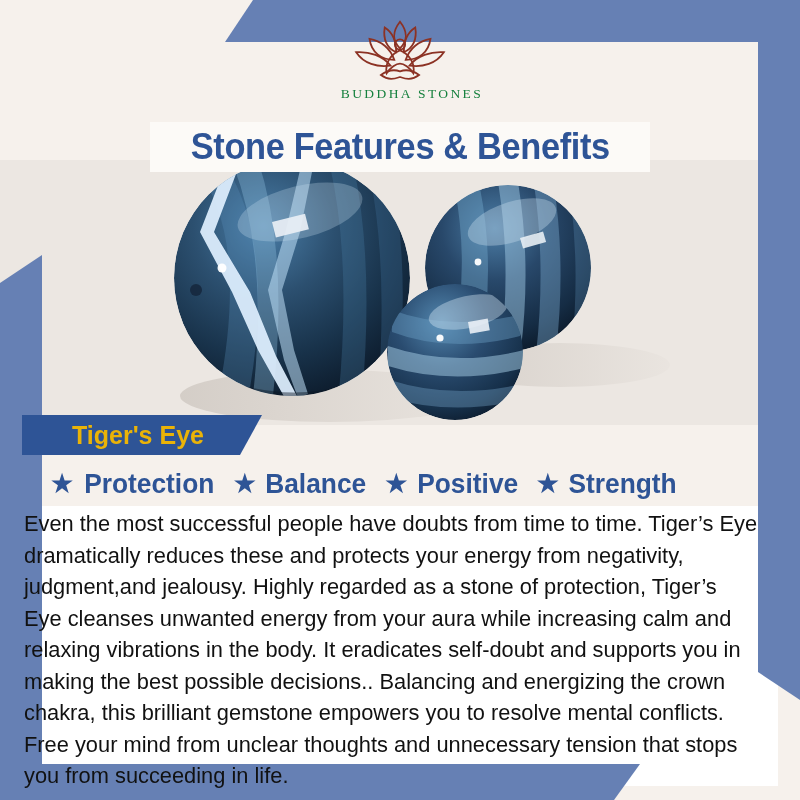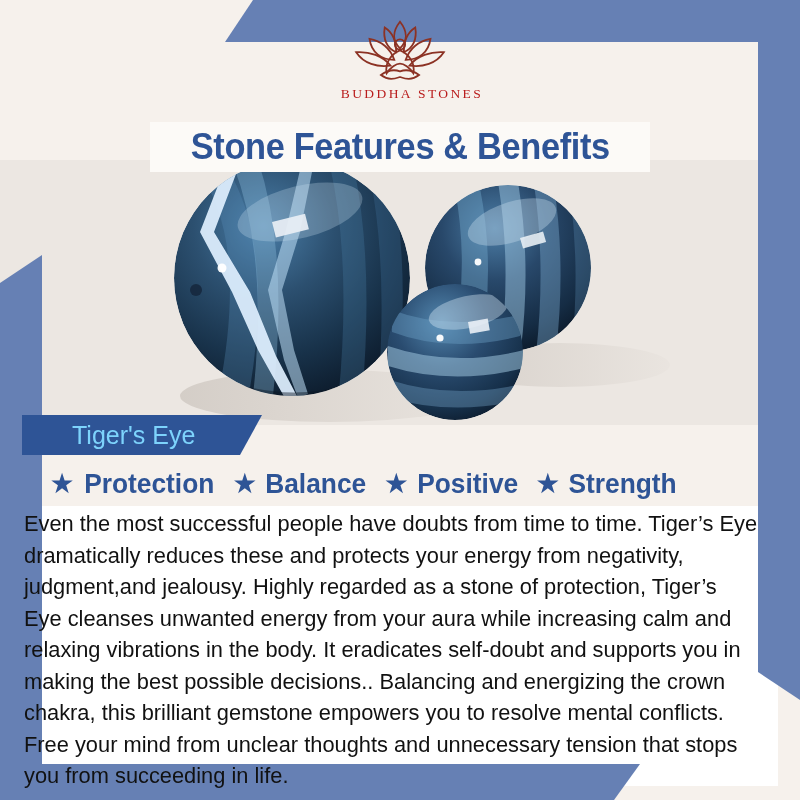--- a/index.html
+++ b/index.html
@@ -44,21 +44,21 @@
   
   .header{
     position:absolute;left:0;top:0;width:800px;height:172px;z-index:4;
     display:flex;flex-direction:column;align-items:center;
   }
   .logo{
     margin-top:16px;width:120px;height:76px;display:block;
   }
   .brand-name{
     font-family:"Liberation Serif", serif;
-    font-size:13.5px;letter-spacing:2.4px;color:#b91c1c;
+    font-size:13.5px;letter-spacing:2.4px;color:#15803d;
     margin-top:-2px;
     margin-left:24px;
   }
   .title-band{
     margin-top:20px;
     background:#fcfaf7;
     width:500px;height:52px;
     display:flex;align-items:center;justify-content:center;
   }
   .title-text{
@@ -81,21 +81,21 @@
 
   
   .stone-banner{
     position:absolute;left:22px;top:415px;height:40px;width:240px;
     background:#2e5496;
     clip-path:polygon(0 0,100% 0,calc(100% - 22px) 100%,0 100%);
     display:flex;align-items:center;
     z-index:5;
   }
   .stone-banner span{
-    color:#7dd3fc;font-size:25px;font-weight:normal;
+    color:#eab308;font-size:25px;font-weight:bold;
     padding-left:50px;letter-spacing:0px;white-space:nowrap;
   }
 
   
   .benefits{
     position:absolute;left:22px;top:462px;width:700px;height:44px;
     display:flex;align-items:center;justify-content:center;
     gap:0px;z-index:5;
   }
   .benefit{

